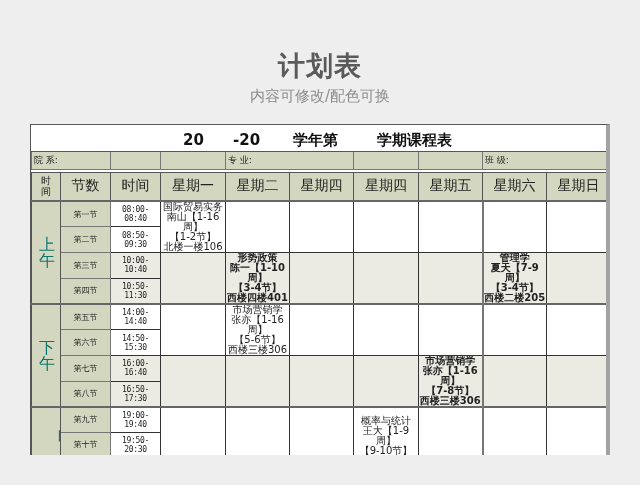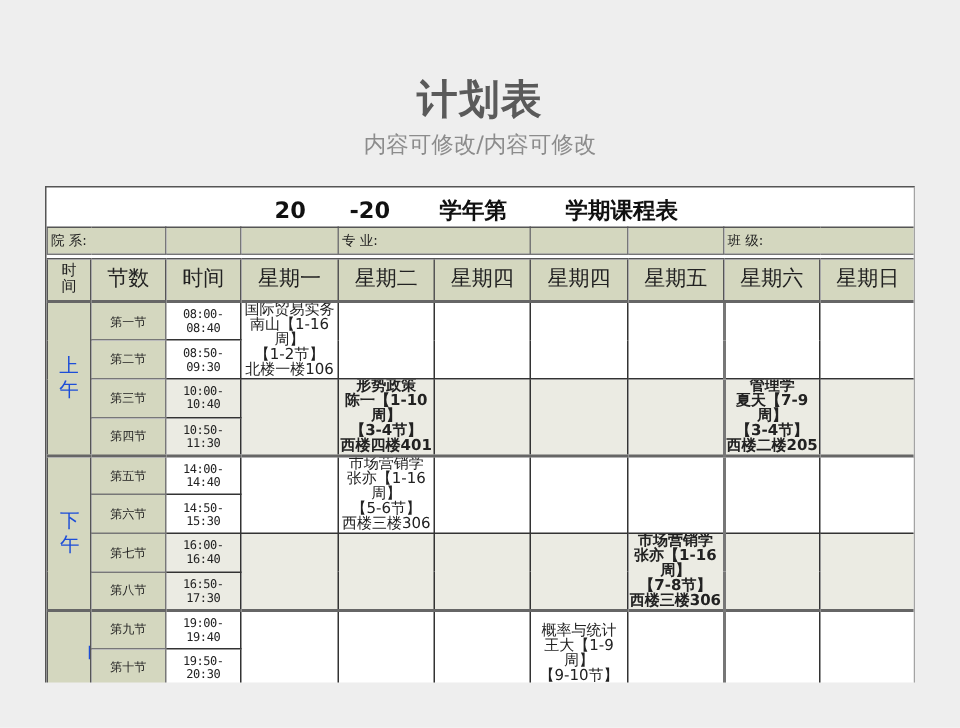--- a/index.html
+++ b/index.html
@@ -8,45 +8,45 @@
   .page-title {
     position: absolute; left: 0; top: 38px; width: 640px; text-align: center;
     font-size: 27px; font-weight: bold; color: #5a5a5a; letter-spacing: 1px; margin-top: 10px;
   }
   .page-subtitle {
     position: absolute; left: 0; top: 87px; width: 640px; text-align: center;
     font-size: 15px; color: #8c8c8c;
   }
   .sheet {
     position: absolute; left: 30px; top: 124px; width: 580px; height: 346px;
-    background: #fff; border-left: 1px solid #555; border-right: 1px solid #a3a3a3; border-top: 1px solid #555;
+    background: #fff; border-left: 1px solid #555; border-right: 4px solid #a3a3a3; border-top: 1px solid #555;
     overflow: hidden;
   }
   table { border-collapse: collapse; table-layout: fixed; width: 579px; }
   td { border: 1px solid #333; text-align: center; vertical-align: middle; padding: 0; overflow: hidden; }
   .t-title td { height: 26px; border: none; border-bottom: 1px solid #555; font-size: 15px; font-weight: bold; color: #111; background: #fff; }
   .t-info td { height: 18px; background: #d4d7bf; font-size: 9px; text-align: left; padding-left: 2px; color: #222; border-color: #777; margin-top: 31px; }
   .t-gap td { height: 3px; background: #fff; border-left: none; border-right: none; border-color: #555; }
   .t-head td { height: 29px; background: #d4d7bf; font-size: 14px; color: #222; border-color: #555; border-bottom: 2px solid #666; }
   .t-head td.period-h { font-size: 10px; line-height: 11px; }
   .slot td { height: 25px; }
-  .period { background: #d4d7bf; font-size: 13px; line-height: 16px; color: #1d4ed8; border-color: #555; }
+  .period { background: #d4d7bf; font-size: 16px; line-height: 16px; color: #0f766e; border-color: #555; }
   .lesson { background: #d4d7bf; font-size: 8px; color: #222; border-color: #777; }
   .clock { background: #fff; font-size: 8px; color: #222; font-family: "DejaVu Sans Mono", monospace; letter-spacing: -0.3px; }
   .cell { background: #fff; font-size: 10px; line-height: 10px; color: #222; text-align: center; }
   .band .cell { background: #ebebe3; font-weight: bold; }
   .band .clock { background: #ebebe3; }
   .gcol { border-left: 2px solid #777 !important; }
   .sep td { border-top: 2px solid #666; }
 </style>
 </head>
 <body>
 
 <div class="page-title">计划表</div>
-<div class="page-subtitle">内容可修改/内容可修改</div>
+<div class="page-subtitle">内容可修改/配色可换</div>
 
 <div class="sheet">
 <table>
   <colgroup>
     <col style="width:29px">
         <col style="width:50px">
         <col style="width:50px">
         <col style="width:65px">
     <col style="width:64px">
         <col style="width:64px">

